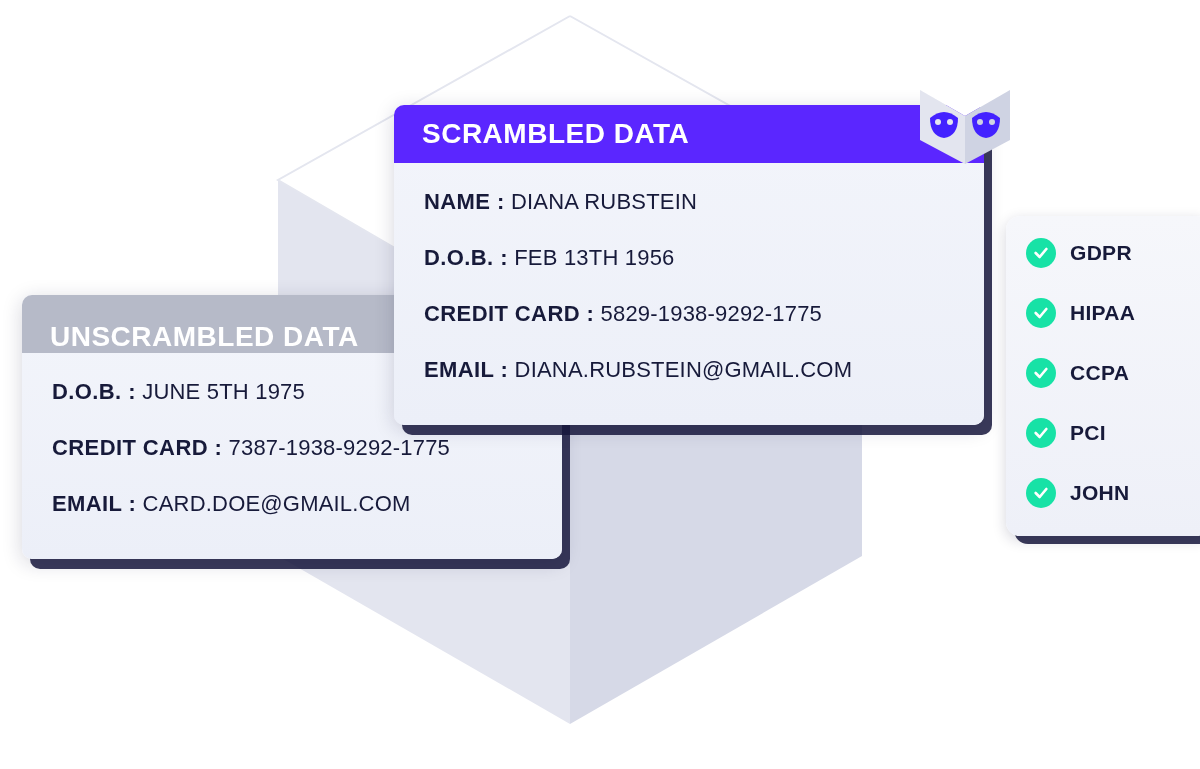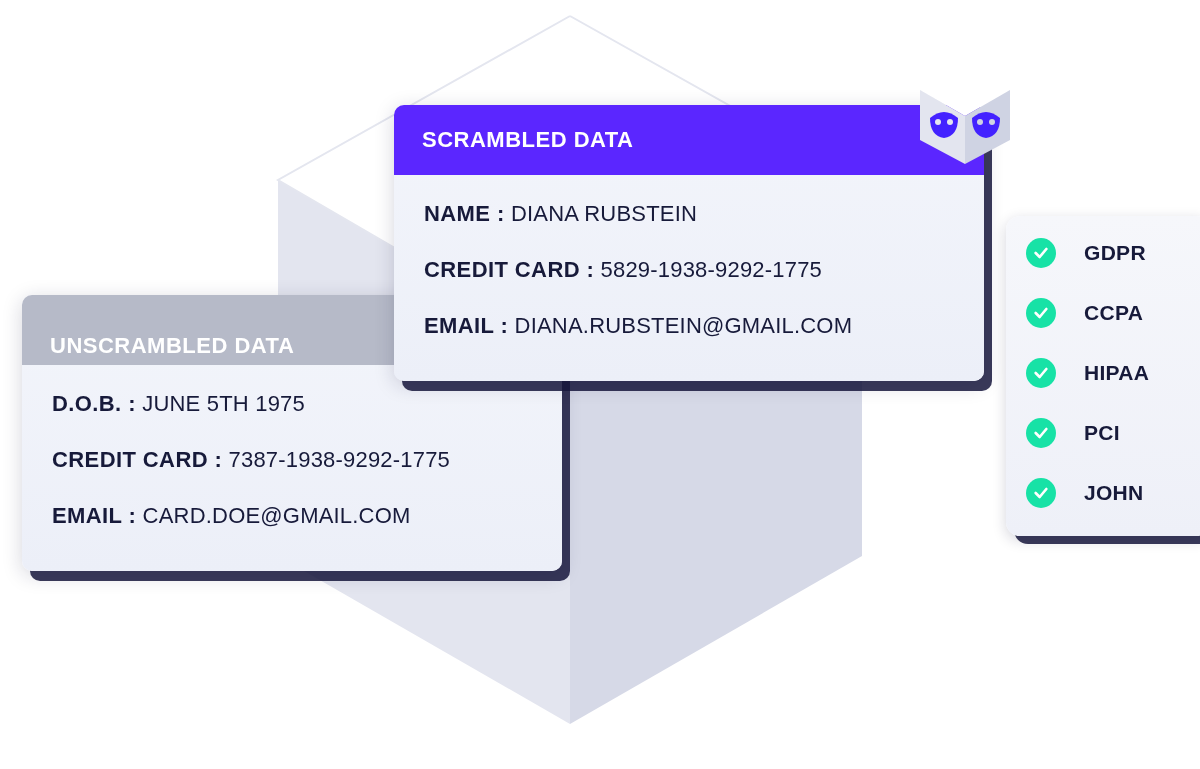--- a/index.html
+++ b/index.html
@@ -16,23 +16,23 @@
   .card{
     position:absolute;
     background:linear-gradient(180deg,#f3f5fb 0%,#eceff8 100%);
     border-radius:10px;
     box-shadow:8px 10px 0 rgba(22,22,60,0.85),0 4px 20px rgba(20,20,60,0.18);
     overflow:hidden;
   }
   .card-header{
     height:58px;
     display:flex;align-items:center;
-    padding:6px 28px;
+    padding:0 28px;
     font-weight:800;
-    font-size:22px;
+    font-size:28px;
     letter-spacing:0.5px;
     color:#fff;
   }
   .card-body{padding:26px 30px 34px 30px;}
   .row{margin:0 0 30px 0;font-size:22px;color:#171a3a;white-space:nowrap;}
   .row:last-child{margin-bottom:8px;}
   .row .k{font-weight:800;letter-spacing:0.4px;}
   .row .v{font-weight:400;letter-spacing:0.2px;}
 
   
@@ -55,21 +55,21 @@
   .compliance{
     position:absolute;
     left:1006px;top:216px;
     width:164px;
     background:linear-gradient(180deg,#f6f7fb 0%,#eef0f8 100%);
     border-radius:14px;
     box-shadow:8px 8px 0 rgba(22,22,60,0.85),0 4px 14px rgba(20,20,60,0.18);
     padding:22px 20px 24px 20px;
     z-index:5;
   }
-  .compliance-row{display:flex;align-items:center;gap:28px;margin:0 0 30px 0;}
+  .compliance-row{display:flex;align-items:center;gap:14px;margin:0 0 30px 0;}
   .compliance-row:last-child{margin-bottom:4px;}
   .compliance-label{font-size:21px;font-weight:800;color:#171a3a;letter-spacing:0.3px;}
   .check{
     width:30px;height:30px;border-radius:50%;
     background:#17e2a6;
     display:flex;align-items:center;justify-content:center;
     flex:0 0 30px;
   }
   .check svg{width:16px;height:16px;}
 </style>
@@ -130,20 +130,23 @@
 
   <div class="card card-scrambled">
     <div class="card-header">
       <span>SCRAMBLED DATA</span>
     </div>
     <div class="card-body">
       <div class="row">
         <span class="k">NAME :</span><span class="v"> DIANA RUBSTEIN</span>
       </div>
       <div class="row">
+        <span class="k">D.O.B. :</span><span class="v"> FEB 13TH 1956</span>
+      </div>
+      <div class="row">
         <span class="k">CREDIT CARD :</span><span class="v"> 5829-1938-9292-1775</span>
       </div>
       <div class="row">
         <span class="k">EMAIL :</span><span class="v"> DIANA.RUBSTEIN@GMAIL.COM</span>
       </div>
     </div>
   </div>
 
   <div class="compliance">
     <div class="compliance-row">
@@ -153,29 +156,29 @@
           </svg>
       </span>
       <span class="compliance-label">GDPR</span>
     </div>
     <div class="compliance-row">
       <span class="check">
         <svg viewBox="0 0 24 24">
             <polyline points="4,12 10,18 20,6" fill="none" stroke="#ffffff" stroke-width="4" stroke-linecap="round" stroke-linejoin="round"></polyline>
           </svg>
       </span>
-      <span class="compliance-label">CCPA</span>
+      <span class="compliance-label">HIPAA</span>
     </div>
     <div class="compliance-row">
       <span class="check">
         <svg viewBox="0 0 24 24">
             <polyline points="4,12 10,18 20,6" fill="none" stroke="#ffffff" stroke-width="4" stroke-linecap="round" stroke-linejoin="round"></polyline>
           </svg>
       </span>
-      <span class="compliance-label">HIPAA</span>
+      <span class="compliance-label">CCPA</span>
     </div>
     <div class="compliance-row">
       <span class="check">
         <svg viewBox="0 0 24 24">
             <polyline points="4,12 10,18 20,6" fill="none" stroke="#ffffff" stroke-width="4" stroke-linecap="round" stroke-linejoin="round"></polyline>
           </svg>
       </span>
       <span class="compliance-label">PCI</span>
     </div>
     <div class="compliance-row">

